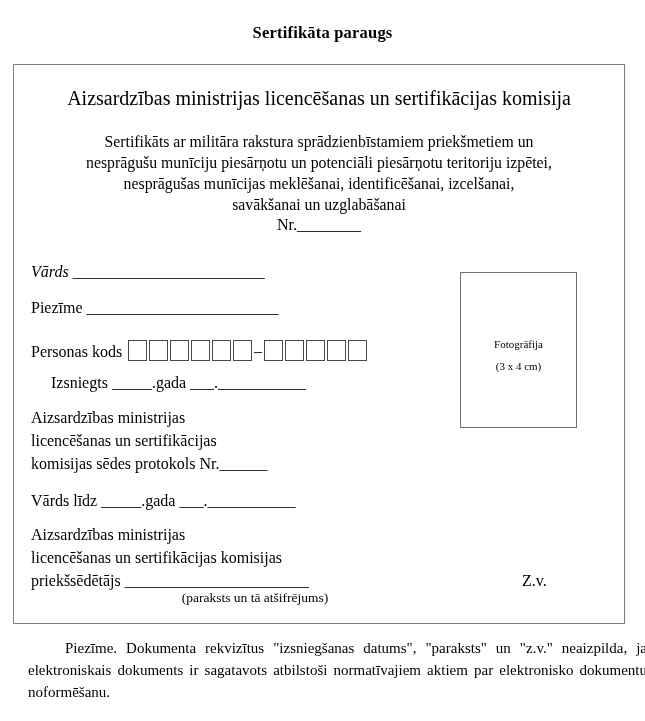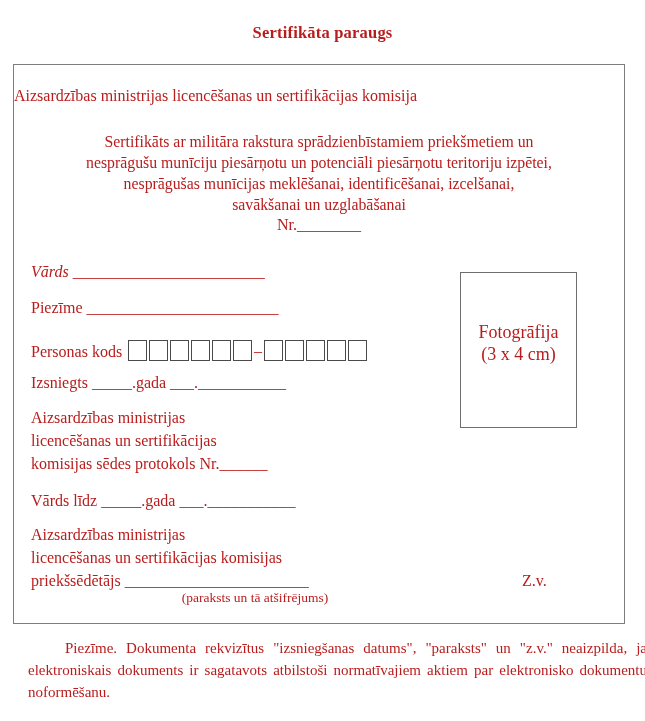--- a/index.html
+++ b/index.html
@@ -6,21 +6,21 @@
     margin: 0;
     padding: 0;
     background: #ffffff;
   }
   .page {
     position: relative;
     width: 645px;
     height: 721px;
     background: #ffffff;
     font-family: "Liberation Serif", serif;
-    color: #b91c1c;
+    color: #000000;
     font-size: 16px;
     overflow: hidden;
     border-radius: 15px;
   }
   .doc-title {
     position: absolute;
     top: 23px;
     left: 0;
     width: 100%;
     text-align: center;
@@ -34,21 +34,22 @@
     top: 64px;
     width: 610px;
     height: 558px;
     border: 1px solid #7d7d7d;
   }
   .committee {
     position: absolute;
     top: 22px;
     left: 0;
     width: 100%;
-    font-size: 16px;
+    text-align: center;
+    font-size: 20px;
   }
   .cert-title {
     position: absolute;
     top: 66px;
     left: 0;
     width: 100%;
     text-align: center;
     font-weight: normal;
     font-size: 15.8px;
     line-height: 21px;
@@ -65,21 +66,21 @@
   }
   .field {
     position: absolute;
     left: 17px;
     white-space: pre-line;
     font-size: 16px;
   }
   .f-vards    { top: 198px; font-style: italic; }
   .f-uzvards  { top: 234px; }
   .f-pk       { top: 275px; white-space: nowrap; }
-  .f-izsniegts{ top: 309px; }
+  .f-izsniegts{ top: 309px; margin-left: 20px; }
   .f-protokols{ top: 341px; line-height: 23px; }
   .f-derigs   { top: 427px; }
   .f-chairman { top: 458px; line-height: 23px; }
   .pk-boxes { display: inline-block; margin-left: 6px; }
   .pk-box {
     display: inline-block;
     width: 17px;
     height: 19px;
     border: 1px solid #4a4a4a;
     margin-right: 2px;
@@ -108,23 +109,23 @@
   }
   .photo-box {
     position: absolute;
     left: 446px;
     top: 207px;
     width: 117px;
     height: 156px;
     border: 1px solid #6e6e6e;
     box-sizing: border-box;
     text-align: center;
-    padding-top: 48px;
+    padding-top: 60px;
     line-height: 22px;
-    font-size: 18px;
+    font-size: 11px;
   }
   .note {
     position: absolute;
     left: 28px;
     top: 637px;
     width: 619px;
     text-align: justify;
     text-indent: 37px;
     line-height: 22px;
     font-size: 15px;

